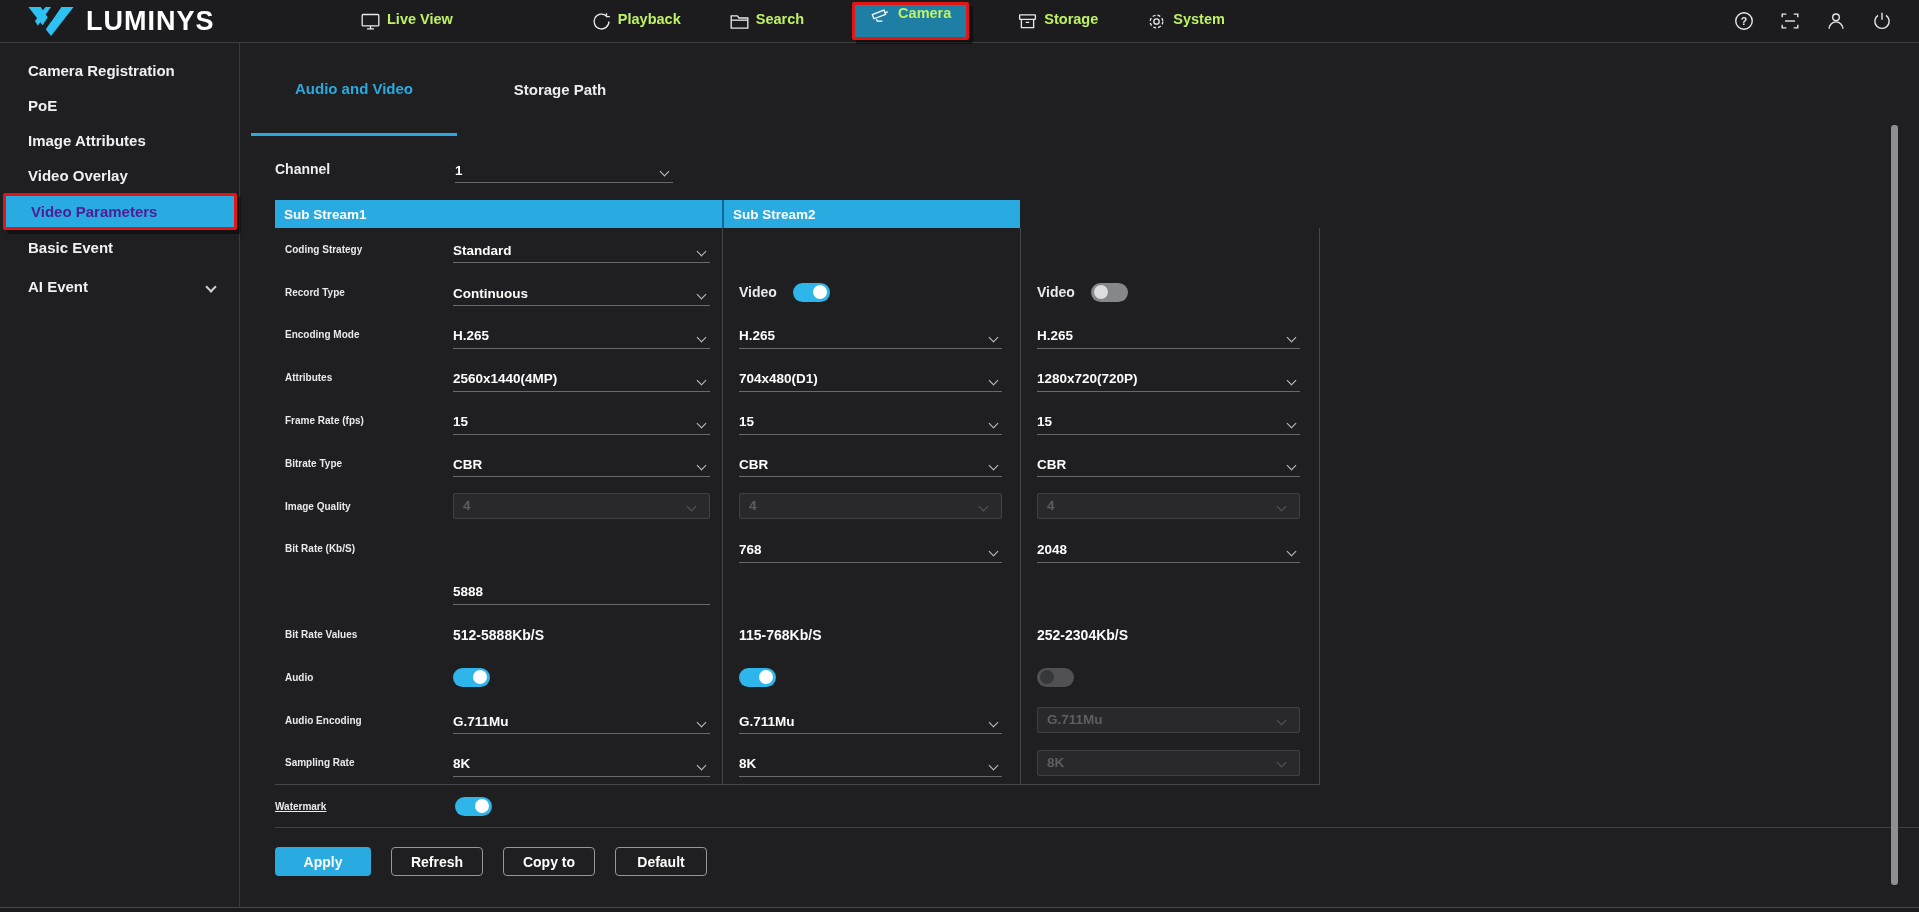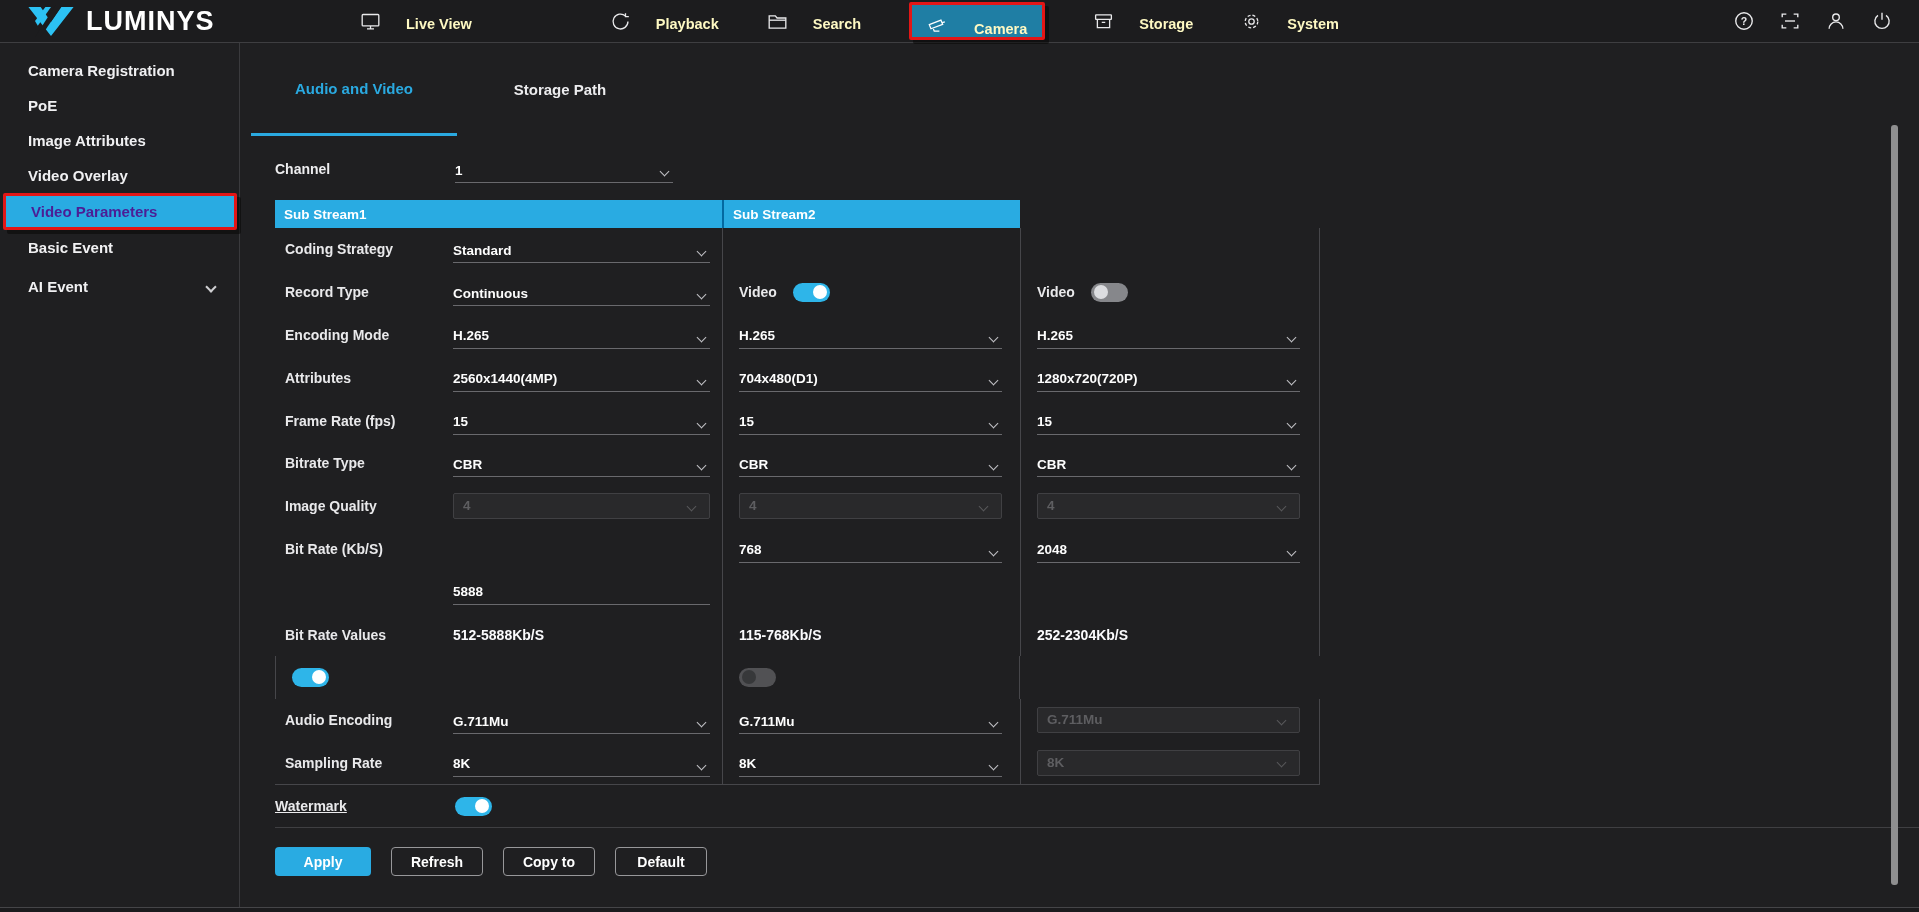--- a/index.html
+++ b/index.html
@@ -10,21 +10,21 @@
     color:#ececee;
   }
   
   .topnav {
     position:relative; height:43px; background:#1c1c1e;
     border-bottom:1px solid #3e3e41; display:flex; align-items:center; z-index:3;
   }
   .logo { display:flex; align-items:center; gap:10px; margin-left:26px; }
   .logo-text { font-size:27px; font-weight:800; letter-spacing:1px; color:#fff; }
   .nav-items { position:absolute; left:360px; top:0; height:100%; display:flex; align-items:center; gap:48px; }
-  .nav-item { display:flex; align-items:flex-end; gap:25px; font-size:14.5px; font-weight:600; color:#fef9c3; cursor:pointer; white-space:nowrap; }
+  .nav-item { display:flex; align-items:flex-start; gap:6px; font-size:14.5px; font-weight:600; color:#bef264; cursor:pointer; white-space:nowrap; }
   .nav-item.playback-offset { margin-left:90px; }
   .nav-item.nav-active {
     background:#1f7ea4; border:3px solid #e31616; border-radius:2px;
     height:38px; padding:0 15px; box-shadow:4px 4px 0 rgba(8,8,8,.55);
   }
   .nav-right { position:absolute; right:26px; top:0; height:100%; display:flex; align-items:center; gap:24px; }
   .icon-svg { display:block; }
   
   .body { display:flex; height:869px; }
   .sidebar { width:240px; border-right:1px solid #3a3a3d; padding-top:10px; flex-shrink:0; }
@@ -71,21 +71,21 @@
     height:28px; background:#29abe2; color:#fff; font-size:13.5px; font-weight:700;
     display:flex; align-items:center; padding-left:9px;
   }
   .hcell + .hcell { border-left:2px solid #0369a1; }
   .pbody { border-bottom:1px solid #46464a; }
   .prow { display:grid; grid-template-columns:447px 298px 300px; height:42.8px; }
   .cell { display:flex; align-items:center; }
   .cell.c1 { padding-left:10px; }
   .cell.c2, .cell.c3 { border-left:1px solid #46464a; }
   .cell.c3 { border-right:1px solid #46464a; }
-  .plabel { width:168px; font-size:14px; font-weight:700; color:#e9e9eb; flex-shrink:0; }
+  .plabel { width:168px; font-size:10px; font-weight:700; color:#e9e9eb; flex-shrink:0; }
   .fld { width:257px; }
   .c2 .fld, .c3 .fld { width:263px; margin-left:16px; }
   .inline-label { font-size:14px; font-weight:700; color:#e9e9eb; margin-left:16px; margin-right:16px; }
   .static-val { font-size:14px; font-weight:700; color:#fbfbfd; }
   .c2 .static-val, .c3 .static-val { margin-left:16px; }
   .uinput {
     width:257px; height:26px; background:transparent; border:none; outline:none;
     border-bottom:1px solid #69696d; color:#fdfdfd; font-size:13.5px; font-weight:700;
     font-family:"Liberation Sans","DejaVu Sans",sans-serif;
   }
@@ -423,20 +423,24 @@
             </div>
             <div class="cell c2">
                 <span class="static-val">115-768Kb/S</span>
               </div>
             <div class="cell c3">
                 <span class="static-val">252-2304Kb/S</span>
               </div>
           </div>
 
           <div class="prow">
+            <div class="cell c1">
+              <span class="plabel">Audio</span>
+              <span class="tg t-on"></span>
+            </div>
             <div class="cell c2">
                 <span class="tg t-on" style="margin-left:16px;"></span>
               </div>
             <div class="cell c3">
                 <span class="tg t-disabled" style="margin-left:16px;"></span>
               </div>
           </div>
 
           <div class="prow">
             <div class="cell c1">

